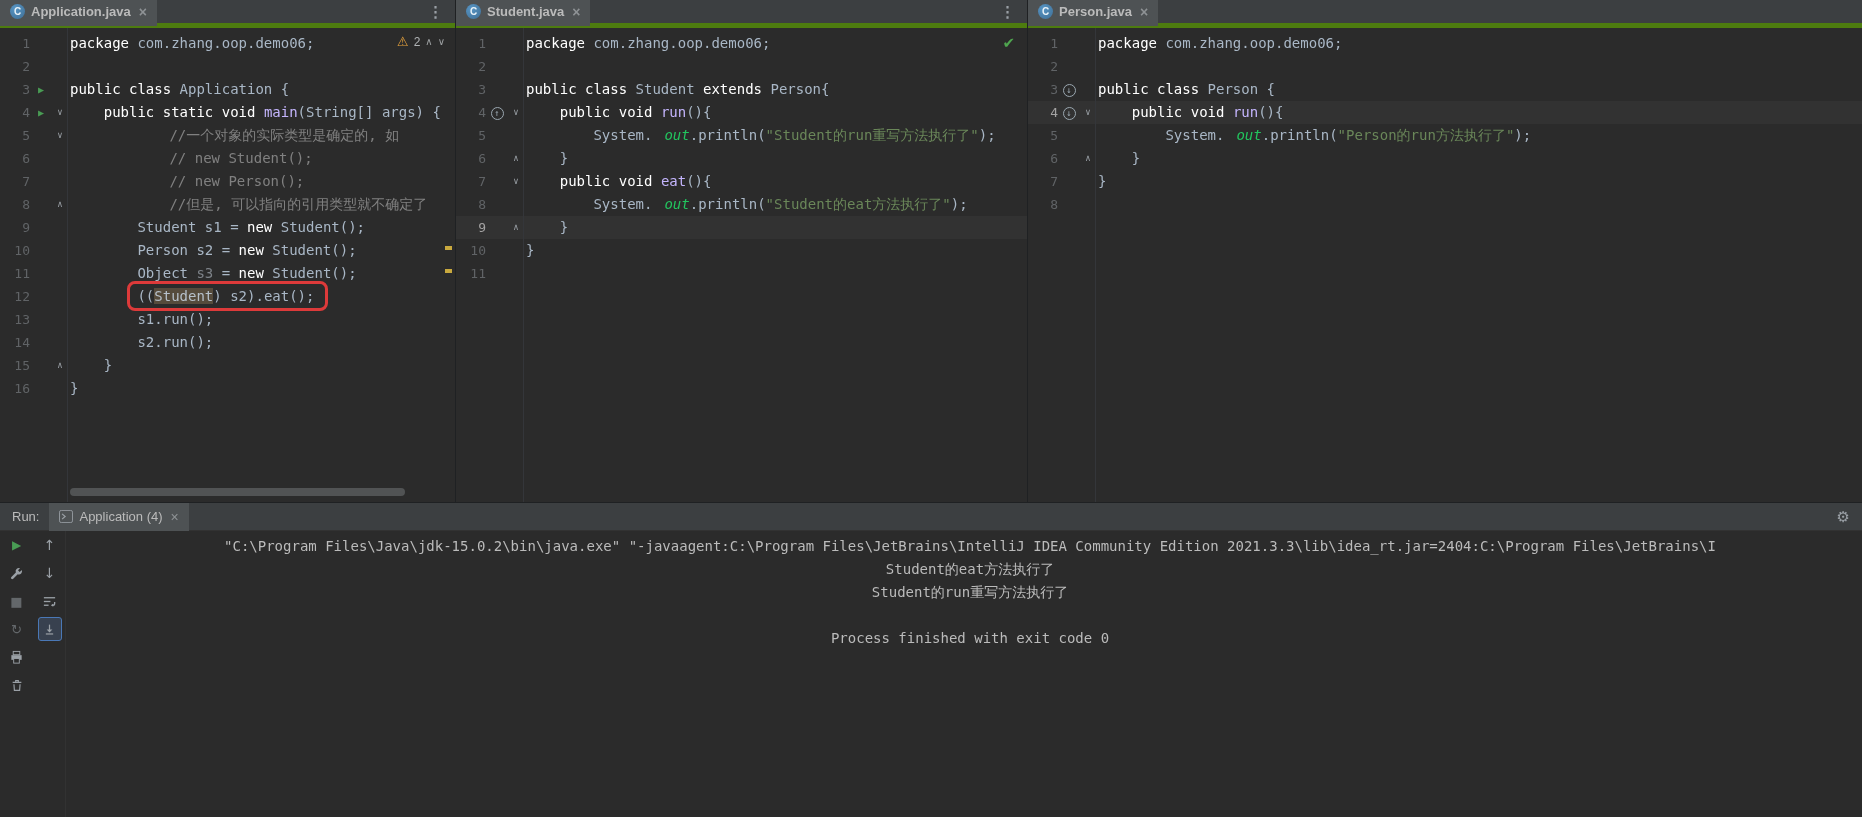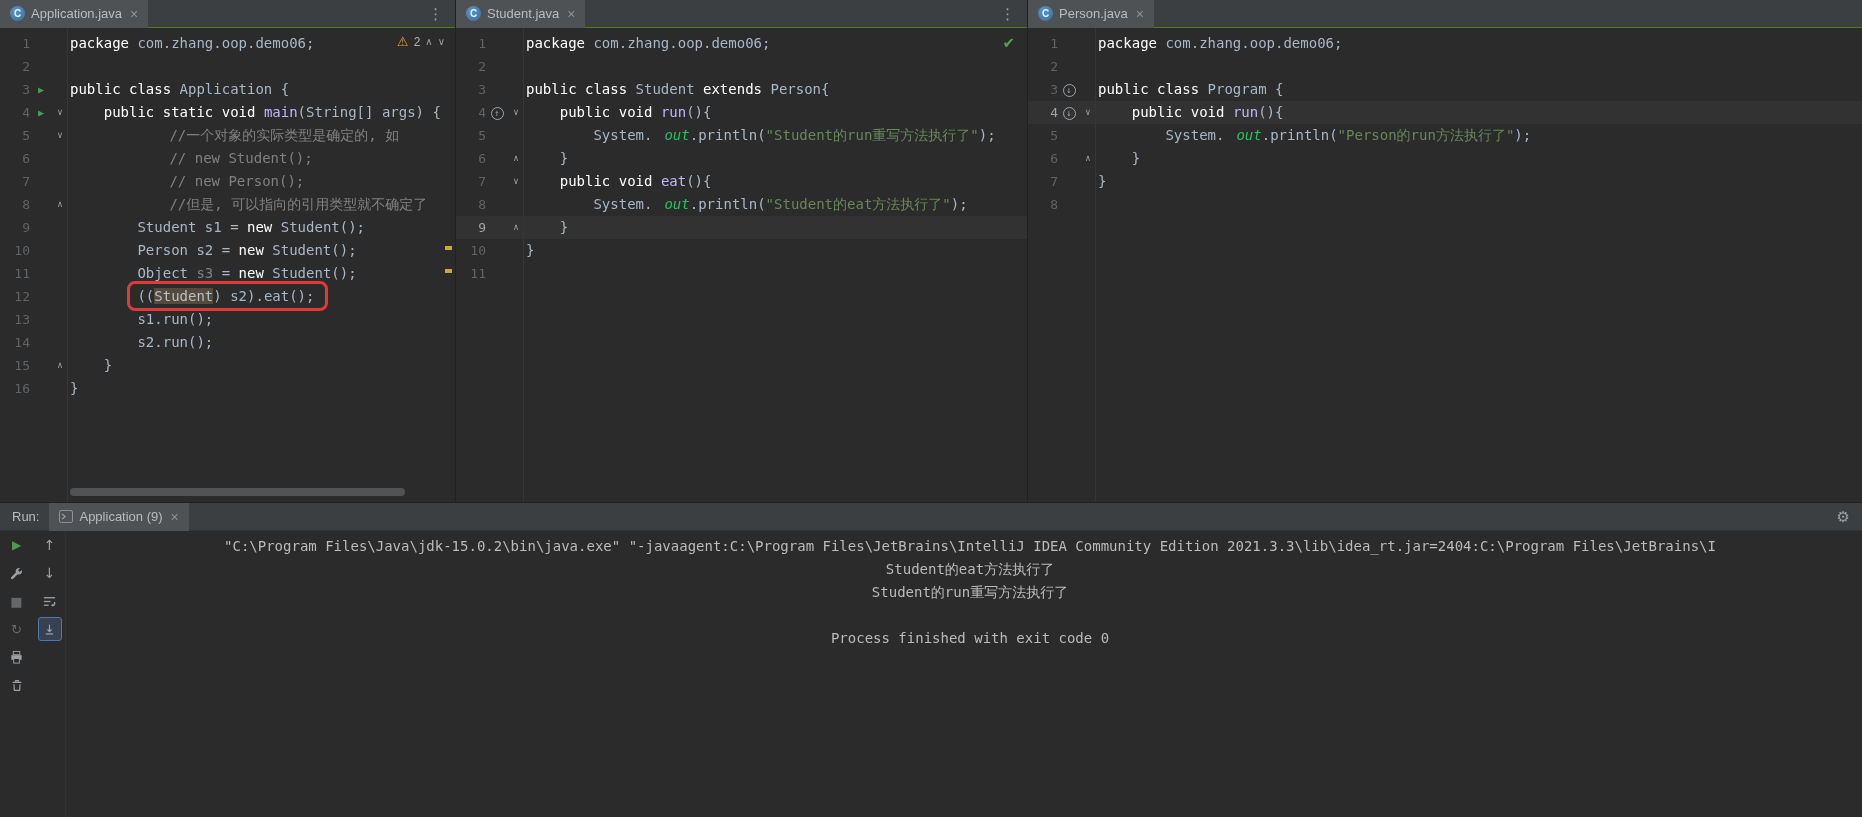--- a/index.html
+++ b/index.html
@@ -9,22 +9,23 @@
     font-family: "DejaVu Sans Mono", monospace; position: relative;
   }
   .editors { display: flex; height: 502px; }
   .pane { display: flex; flex-direction: column; border-right: 1px solid #1f2123; height: 502px; }
   .pane.p0 { width: 456px; }
   .pane.p1 { width: 572px; }
   .pane.p2 { flex: 1; border-right: none; }
 
   .tabbar {
     height: 28px; background: #3c3f41; display: flex; align-items: center;
-    border-bottom: 1px solid #4d7c0f; flex: 0 0 28px;
+    border-bottom: 5px solid #4d7c0f; flex: 0 0 28px;
     font-family: "Liberation Sans", sans-serif;
+    font-weight: bold;
   }
   .tab {
     height: 28px; display: flex; align-items: center; gap: 6px; padding: 0 10px;
     background: #4e5254; color: #bbbbbb; font-size: 13px; cursor: default;
   }
   .cls-ico {
     width: 15px; height: 15px; border-radius: 50%;
     background: radial-gradient(circle at 35% 30%, #5795c4, #3f6f96);
     color: #e8f2f8; font-size: 10px; font-weight: bold;
     display: inline-flex; align-items: center; justify-content: center;
@@ -350,21 +351,21 @@
             <div class="row">
               <span class="ln">2</span>
               <span class="mk"></span>
               <span class="fd"></span>
               <span class="code"></span>
             </div>
             <div class="row">
               <span class="ln">3</span>
               <span class="mk"><span class="ring">↓</span></span>
               <span class="fd"></span>
-              <span class="code"><span class="tk-k">public class </span><span class="tk-d">Program {</span></span>
+              <span class="code"><span class="tk-k">public class </span><span class="tk-d">Person {</span></span>
             </div>
             <div class="row hl">
               <span class="ln">4</span>
               <span class="mk"><span class="ring">↓</span></span>
               <span class="fd">∨</span>
               <span class="code"><span class="tk-d">    </span><span class="tk-k">public void </span><span class="tk-m">run</span><span class="tk-d">(){</span></span>
             </div>
             <div class="row">
               <span class="ln">5</span>
               <span class="mk"></span>
@@ -396,21 +397,21 @@
   </div>
 
   <div class="runpanel">
     <div class="runheader">
       <span class="runlabel">Run:</span>
       <div class="runtab">
         <svg width="14" height="13" viewBox="0 0 16 15">
           <rect x="0.5" y="0.5" width="15" height="14" rx="2" fill="none" stroke="#9aa0a6"></rect>
           <path d="M3.5 4.5 7 7.5 3.5 10.5" fill="none" stroke="#9aa0a6" stroke-width="1.4"></path>
         </svg>
-        <span>Application (9)</span>
+        <span>Application (4)</span>
         <span class="x i-close"></span>
       </div>
       <span class="gear i-gear"></span>
     </div>
     <div class="runbody">
       <div class="runtools">
           <div class="tool g-green">▶</div>
           <div class="tool g-gray">↑</div>
           <div class="tool">
             <svg width="15" height="15" viewBox="0 0 16 16">

